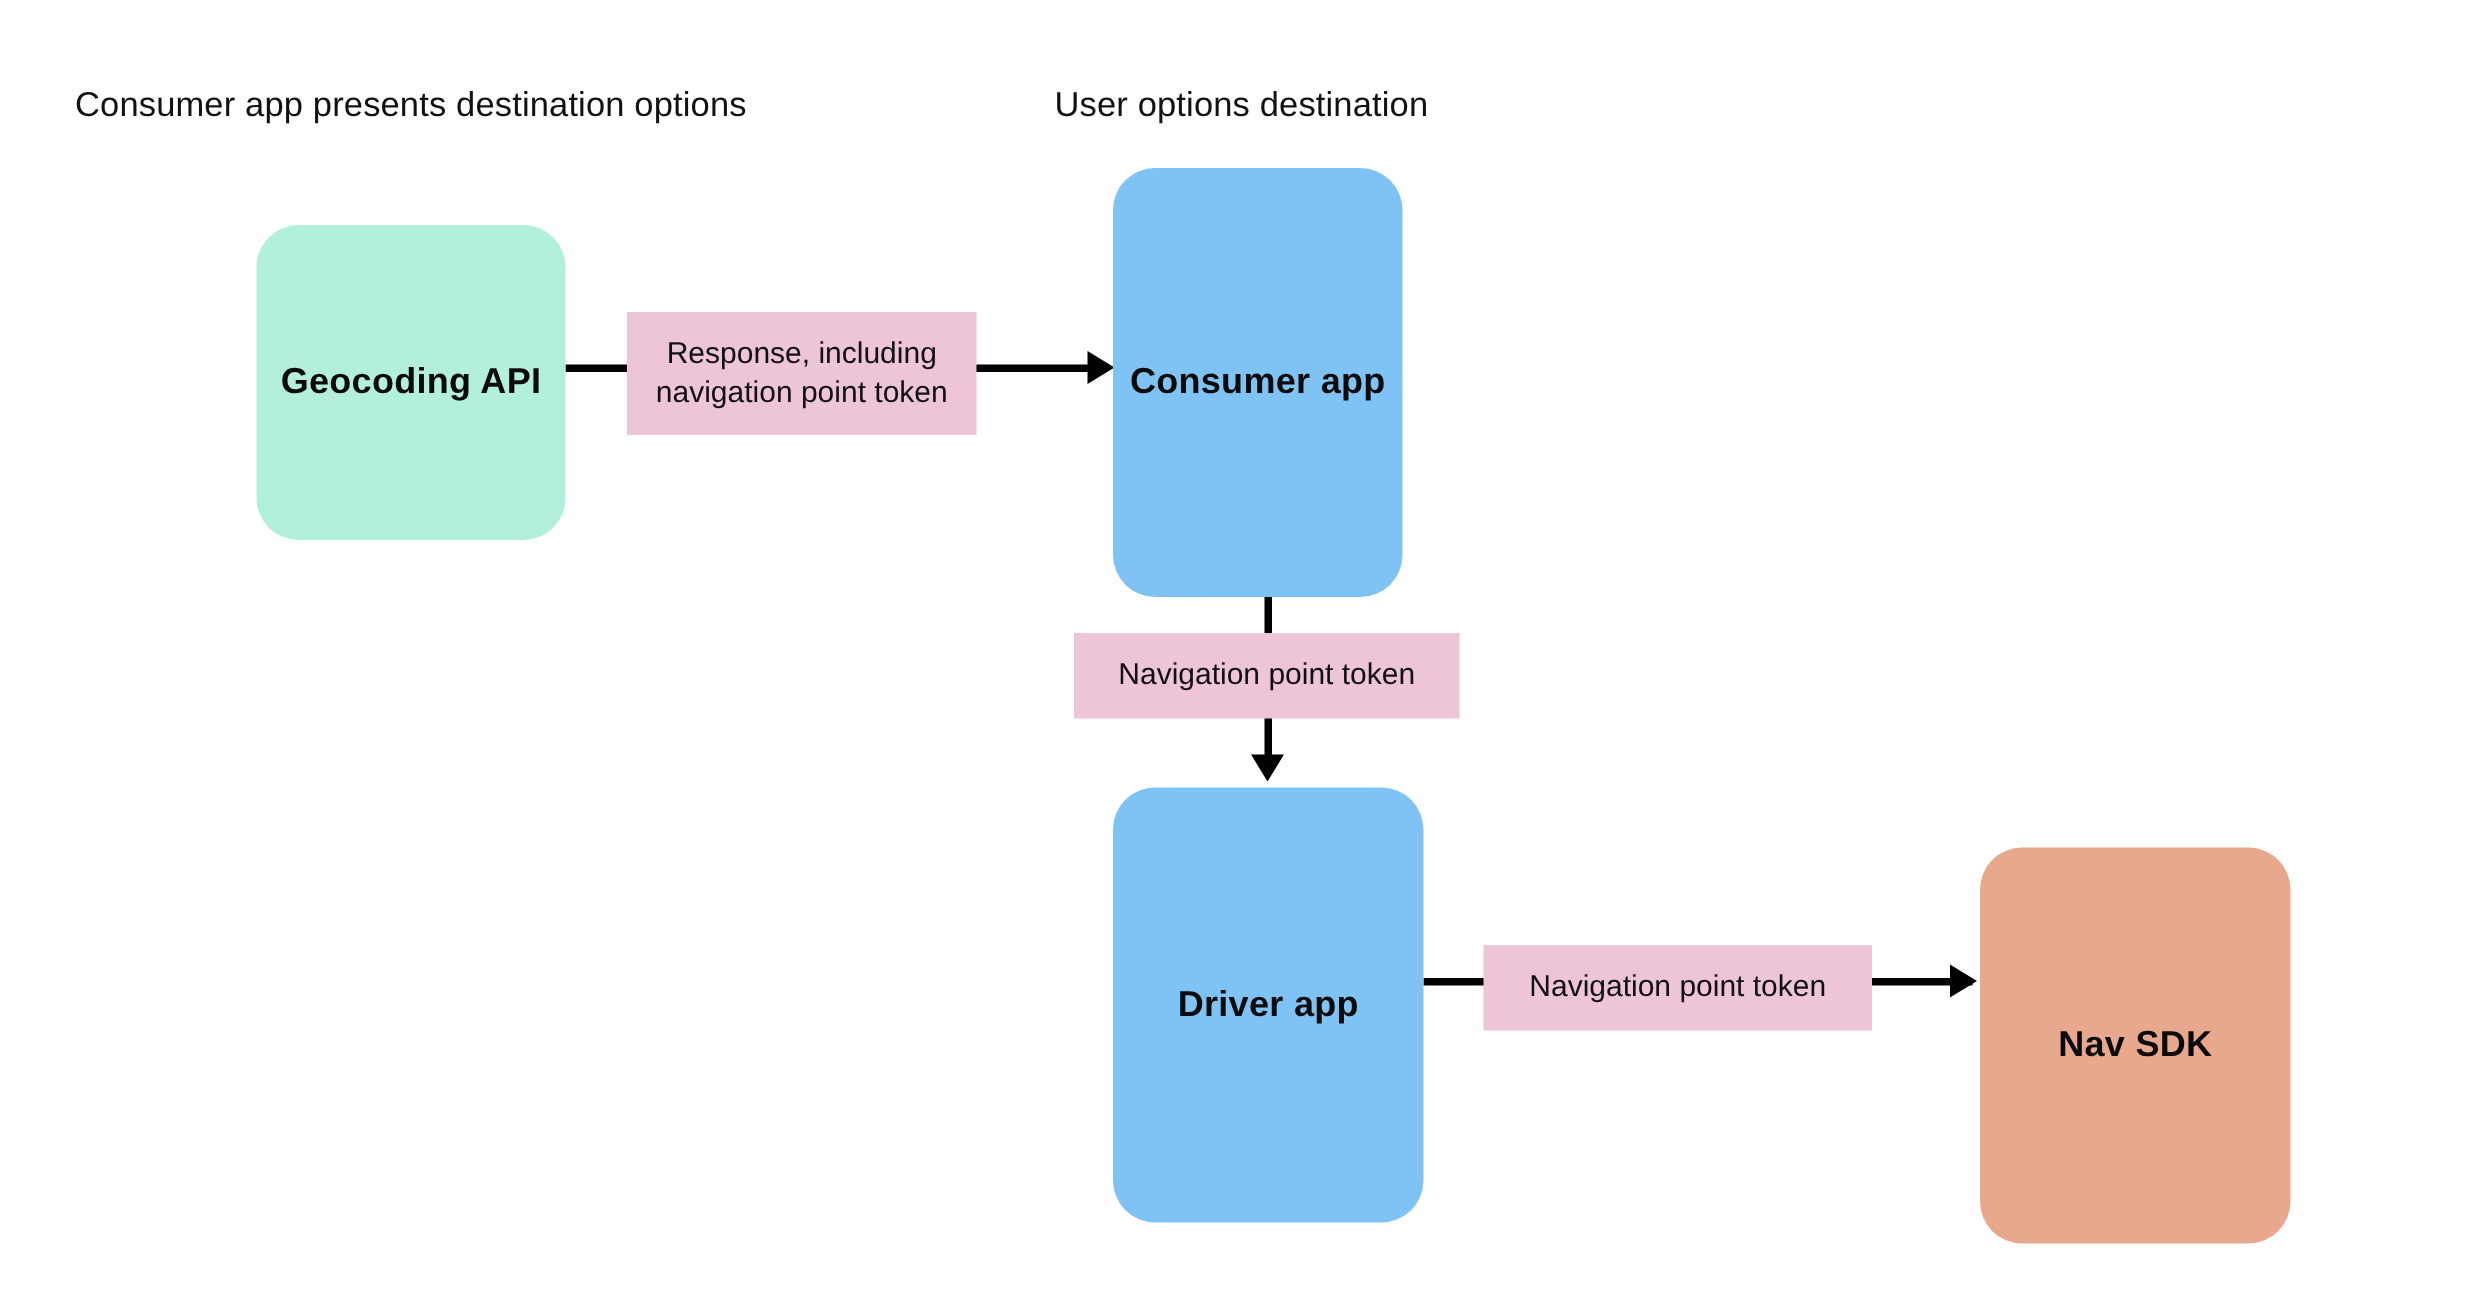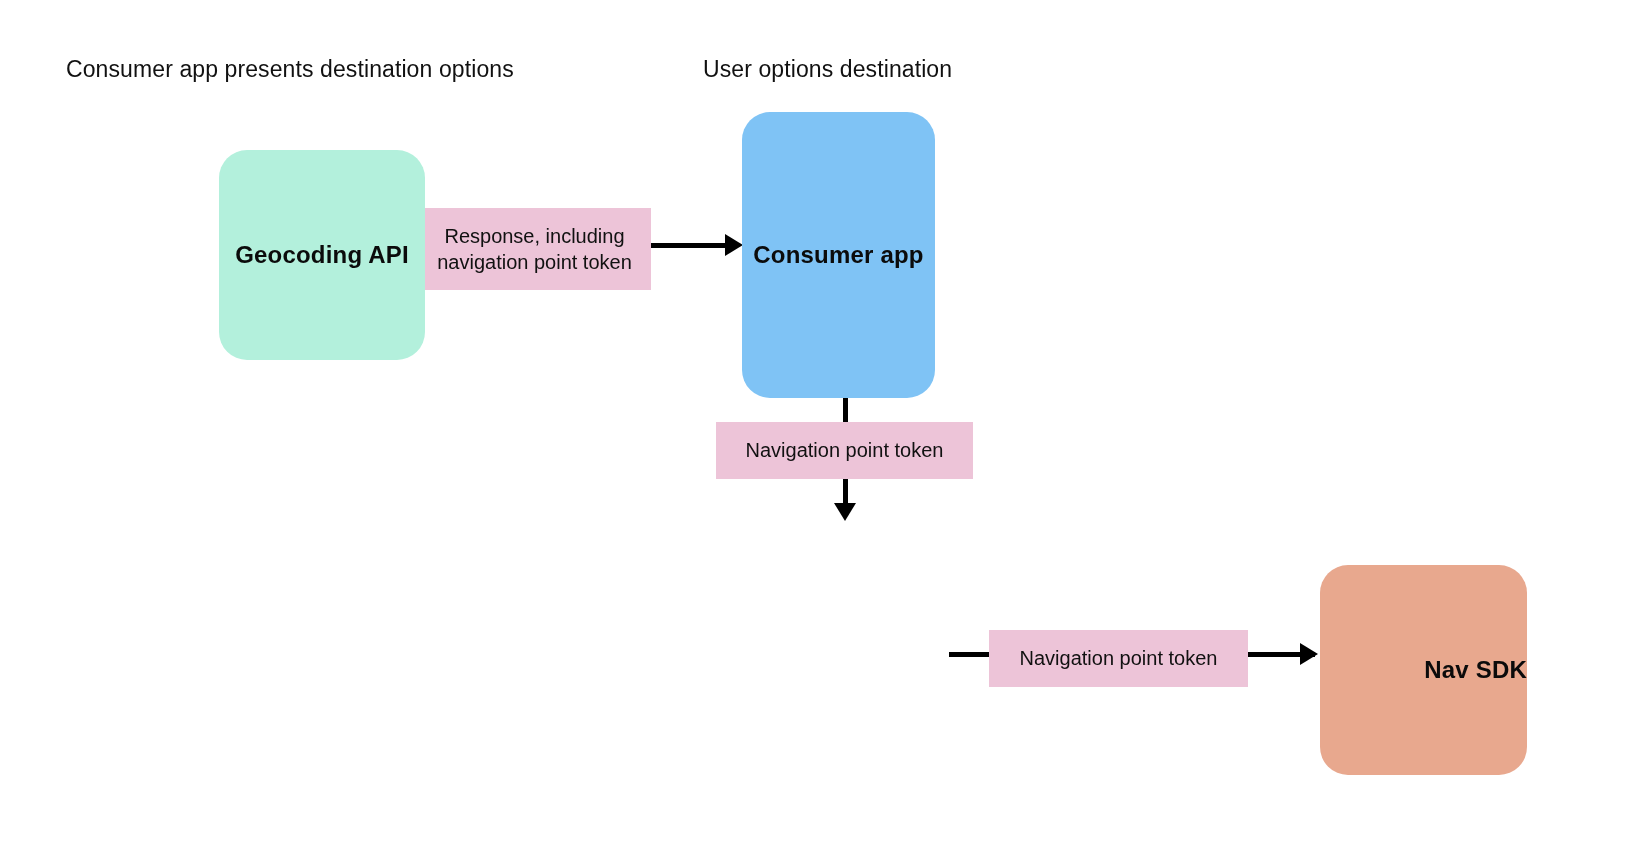--- a/index.html
+++ b/index.html
@@ -18,21 +18,21 @@
 
   
   .col-header {
     position: absolute;
     font-size: 23px;
     font-weight: 400;
     color: #111111;
     white-space: nowrap;
     letter-spacing: 0.1px;
   }
-  #hdr-0 { left: 66px;   top: 56px; }
+  #hdr-0 { left: 50px;   top: 56px; }
   #hdr-1 { left: 703px;  top: 56px; }
   #hdr-2 { left: 1210px; top: 56px; }
 
   
   .node {
     position: absolute;
     border-radius: 28px;
     display: flex;
     align-items: center;
     justify-content: center;
@@ -44,37 +44,35 @@
     color: #0b0b0b;
     text-align: center;
     white-space: nowrap;
     letter-spacing: 0.2px;
   }
 
   #node-geocoding {
     left: 171px; top: 150px;
     width: 206px; height: 210px;
     background: #b3f0dc;
-    margin-left: 48px;
   }
   #node-consumer {
     left: 742px; top: 112px;
     width: 193px; height: 286px;
     background: #7fc3f5;
   }
   #node-driver {
     left: 742px; top: 525px;
     width: 207px; height: 290px;
     background: #7fc3f5;
   }
   #node-navsdk {
     left: 1320px; top: 565px;
-    width: 207px; height: 210px;
+    width: 207px; height: 264px;
     background: #e8a88e;
-    justify-content: flex-end;
   }
 
   
   .conn-h {
     position: absolute;
     height: 5px;
     background: #000000;
   }
   .conn-v {
     position: absolute;
@@ -157,18 +155,21 @@
   <div id="label-navtoken-2" class="edge-label">Navigation point token</div>
 
   <div id="node-geocoding" class="node">
     <span class="node-label">Geocoding API</span>
   </div>
 
   <div id="node-consumer" class="node">
     <span class="node-label">Consumer app</span>
   </div>
 
+  <div id="node-driver" class="node">
+    <span class="node-label">Driver app</span>
+  </div>
 
   <div id="node-navsdk" class="node">
     <span class="node-label">Nav SDK</span>
   </div>
 
 </div>
 
 </body></html>

